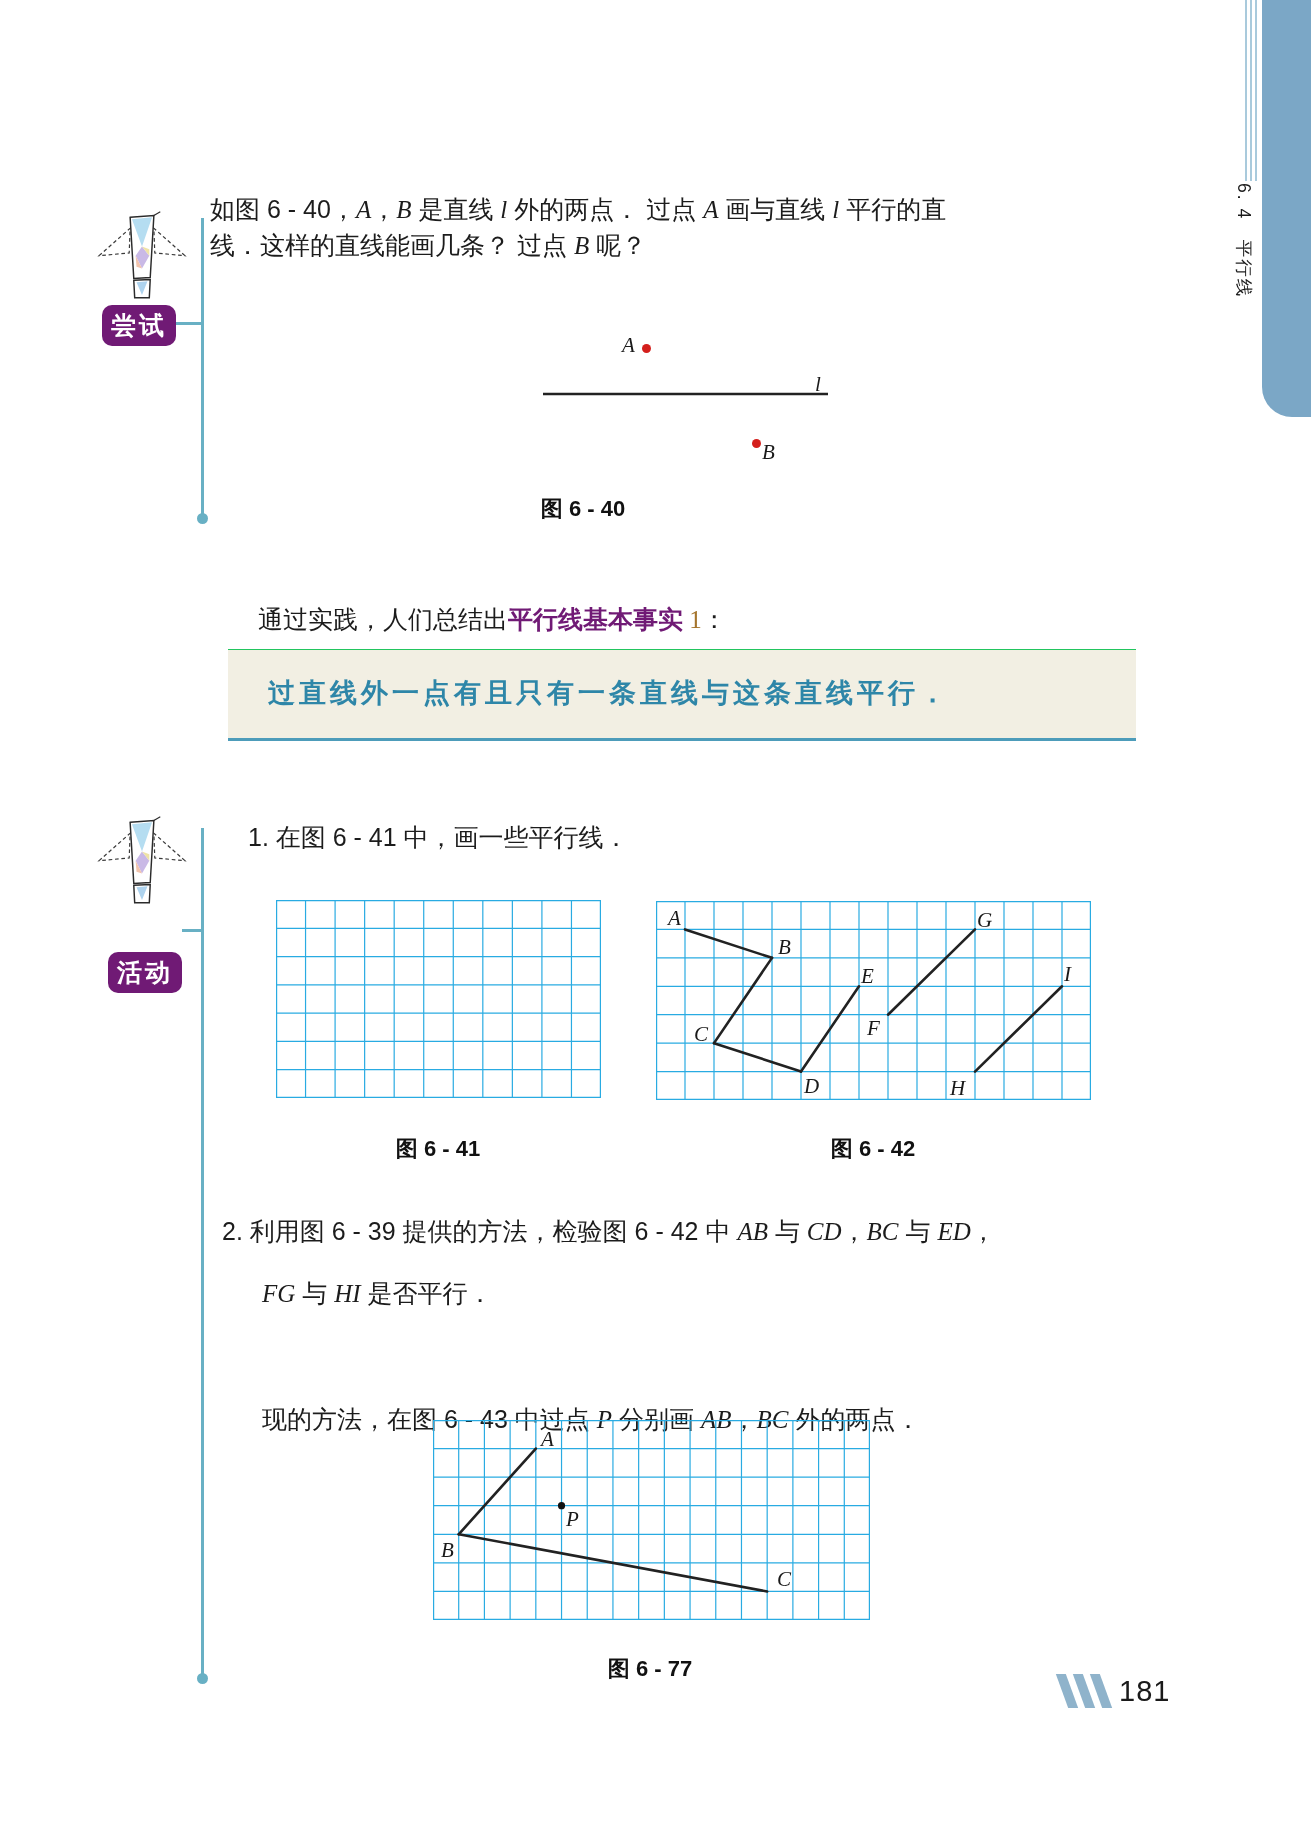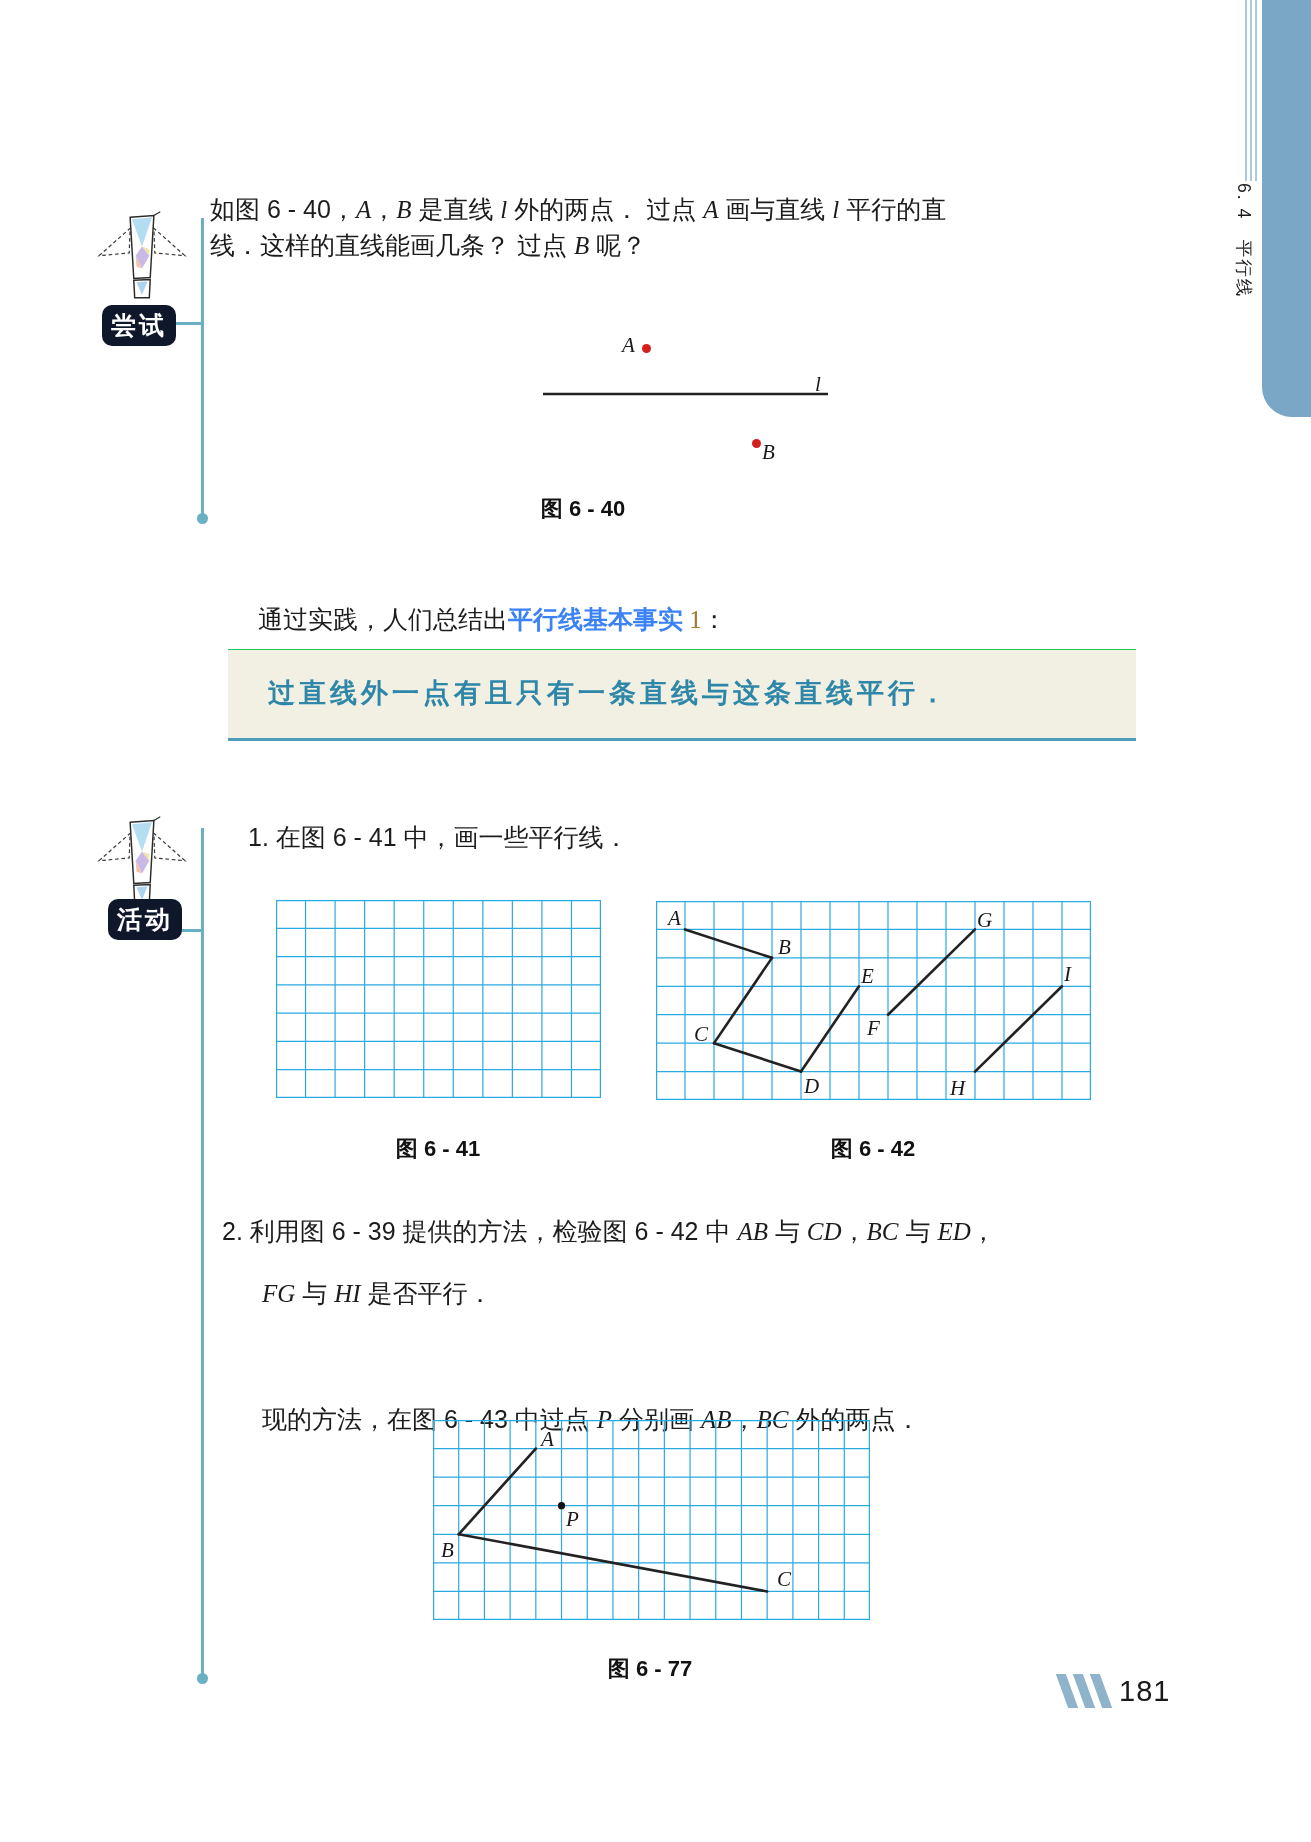--- a/index.html
+++ b/index.html
@@ -2,25 +2,25 @@
 <html><head>
 <meta charset="utf-8">
 <style>
   html,body{margin:0;padding:0;background:#ffffff;}
   .page{position:relative;width:1311px;height:1842px;background:#fff;overflow:hidden;
         font-family:"Liberation Sans","DejaVu Sans",sans-serif;color:#1c1c1c;}
   .abs{position:absolute;}
   .tline{font-size:25px;line-height:34px;white-space:nowrap;}
   .seg-n{}
   .seg-i{font-family:"Liberation Serif","DejaVu Serif",serif;font-style:italic;}
-  .seg-bb{color:#3b82f6;font-weight:bold;}
+  .seg-bb{color:#701a75;font-weight:bold;}
   .seg-bn{color:#a5752d;font-family:"Liberation Serif","DejaVu Serif",serif;}
   .fig-cap{position:absolute;width:200px;text-align:center;font-weight:bold;font-size:22px;color:#111;white-space:nowrap;}
   .fig-label{font-family:"Liberation Serif","DejaVu Serif",serif;font-style:italic;font-size:21px;fill:#1a1a1a;}
-  .tab{position:absolute;background:#0f172a;color:#fff;font-weight:bold;font-size:25px;
+  .tab{position:absolute;background:#701a75;color:#fff;font-weight:bold;font-size:25px;
        border-radius:10px;width:74px;height:41px;display:flex;align-items:center;justify-content:center;letter-spacing:3px;}
   .conn{position:absolute;height:3px;background:#68b0c4;}
   .vline{position:absolute;width:3px;background:#68b0c4;}
   .vdot{position:absolute;width:11px;height:11px;border-radius:50%;background:#68b0c4;}
   .fact-box{position:absolute;left:228px;top:649px;width:908px;height:92px;box-sizing:border-box;
             background:#f2efe3;border-top:1px solid #22c55e;border-bottom:3px solid #4d9cba;}
   .fact-text{padding-left:40px;line-height:86px;font-size:27px;font-weight:bold;color:#2e86a8;
              letter-spacing:4px;white-space:nowrap;}
   .side-bar{position:absolute;left:1262px;top:0;width:49px;height:417px;background:#7ba7c6;border-radius:0 0 0 30px;}
   .thinline{position:absolute;top:0;width:2px;height:181px;background:#a9cadc;}
@@ -90,21 +90,21 @@
       <polygon points="37,8 63,6 59,74 41,75"></polygon>
       <polygon points="41,77 59,76 58,96 42,96"></polygon>
     </g>
     <polygon points="39,10 61,8 50,40" fill="#b5ddf1"></polygon>
     <polygon points="50,40 58,50 50,64 43,50" fill="#c9b9e6"></polygon>
     <polygon points="50,40 58,43 58,50" fill="#efe3a6"></polygon>
     <polygon points="43,50 50,64 44,62" fill="#f2c4ad"></polygon>
     <polygon points="44,79 56,78 50,93" fill="#aed3ee"></polygon>
     <line x1="63" y1="6" x2="70" y2="2" stroke="#2b2b2b" stroke-width="1.3"></line>
   </svg>
-  <div class="tab" style="left:108px;top:899px;">活动</div>
+  <div class="tab" style="left:108px;top:952px;">活动</div>
   <div class="conn" style="left:182px;top:929px;width:21px;"></div>
   <div class="vline" style="left:201px;top:828px;height:851px;"></div>
   <div class="vdot" style="left:197px;top:1673px;"></div>
 
   <div class="abs tline" style="left:248px;top:820px;"><span class="seg-n">1. 在图 6 - 41 中，画一些平行线．</span></div>
 
   <svg class="abs" style="left:276px;top:900px;" width="325" height="198" viewBox="0 0 325 198">
       <g stroke="#29abe2">
         <line x1="0" y1="0" x2="0" y2="198" stroke-width="2.4"></line>
         <line x1="29.545454545454547" y1="0" x2="29.545454545454547" y2="198" stroke-width="1.2"></line>

